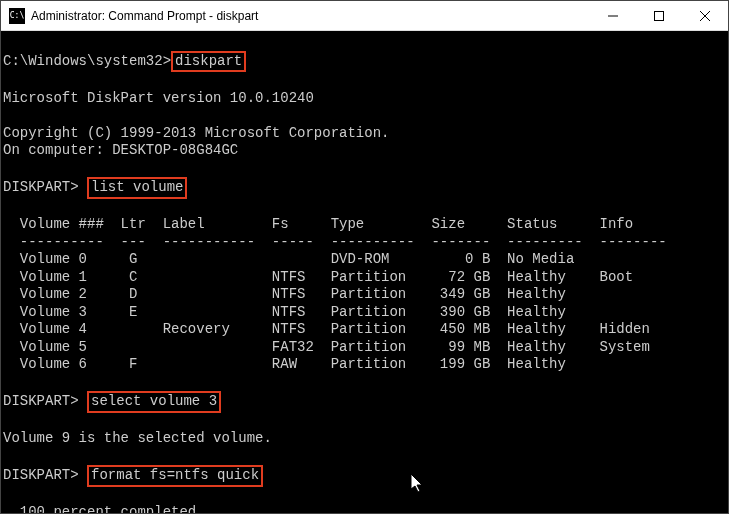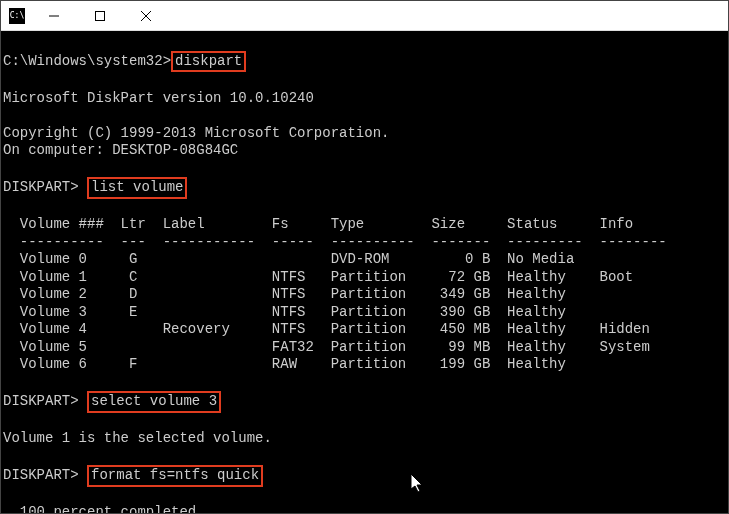--- a/index.html
+++ b/index.html
@@ -72,20 +72,21 @@
     top: 443px;
     pointer-events: none;
   }
 </style>
 </head>
 <body>
 
 <div class="window">
   <div class="titlebar">
     <span class="icon">C:\</span>
+    <span class="title">Administrator: Command Prompt - diskpart</span>
     <div class="winbtns">
       <div class="winbtn">
         <svg viewBox="0 0 10 10">
             <line x1="0" y1="5" x2="10" y2="5" stroke="#000" stroke-width="1"></line>
           </svg>
       </div>
       <div class="winbtn">
         <svg viewBox="0 0 10 10">
             <rect x="0.5" y="0.5" width="9" height="9" fill="none" stroke="#000" stroke-width="1"></rect>
           </svg>
@@ -114,21 +115,21 @@
 <span id="rows">  Volume 0     G                       DVD-ROM         0 B  No Media   
   Volume 1     C                NTFS   Partition     72 GB  Healthy    Boot
   Volume 2     D                NTFS   Partition    349 GB  Healthy    
   Volume 3     E                NTFS   Partition    390 GB  Healthy    
   Volume 4         Recovery     NTFS   Partition    450 MB  Healthy    Hidden
   Volume 5                      FAT32  Partition     99 MB  Healthy    System
   Volume 6     F                RAW    Partition    199 GB  Healthy    
 </span>
 <span class="row"><span>DISKPART&gt;</span> <span class="hl">select volume 3</span></span>
 
-<span class="row">Volume 1 is the selected volume.</span>
+<span class="row">Volume 9 is the selected volume.</span>
 
 <span class="row"><span>DISKPART&gt;</span> <span class="hl">format fs=ntfs quick</span></span>
 
 <span class="row">  100 percent completed</span>
 
 
 
 
 <svg class="mouse" width="16" height="20" viewBox="0 0 16 20">
         <path d="M0 0 L0 15 L4 12 L7 18 L9 17 L6 11 L11 11 Z" fill="#fff" stroke="#000" stroke-width="1"></path>

